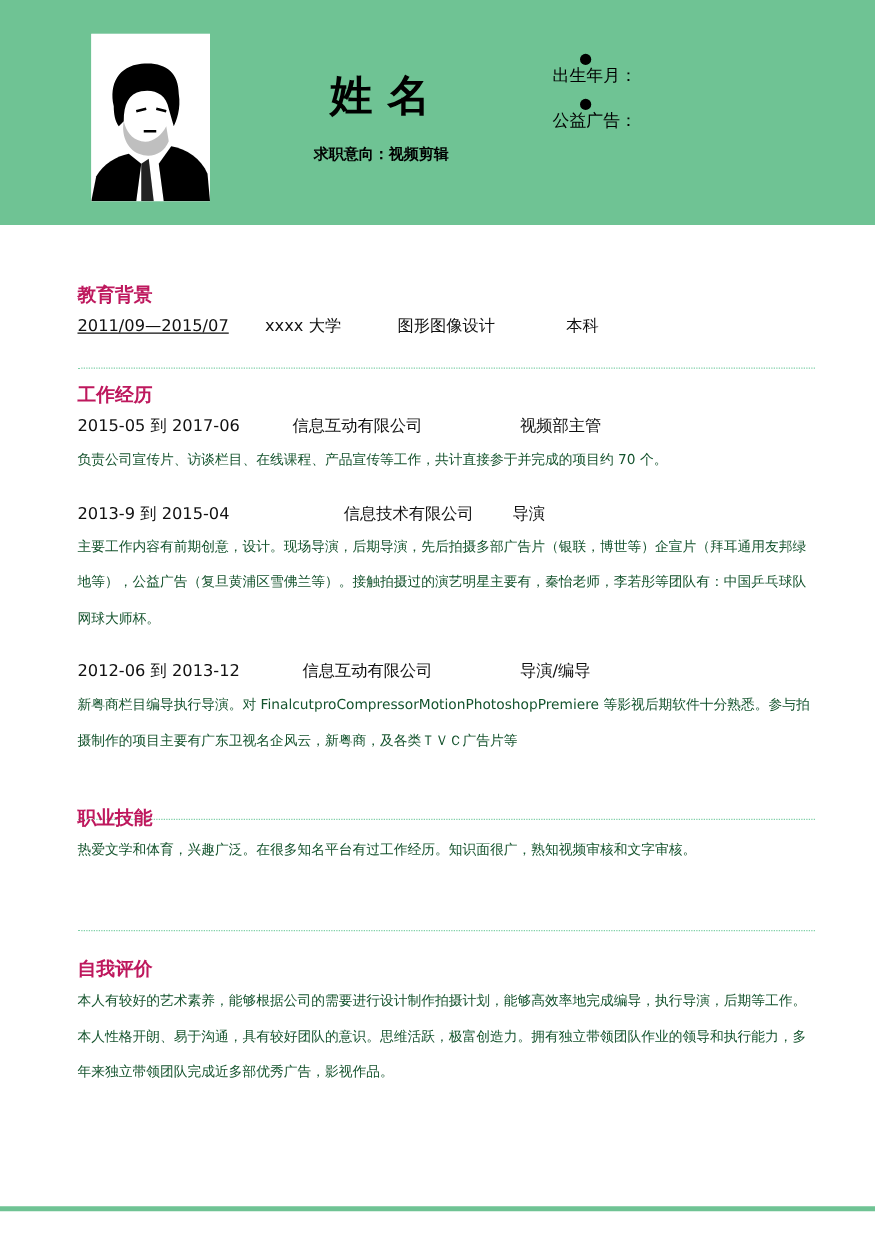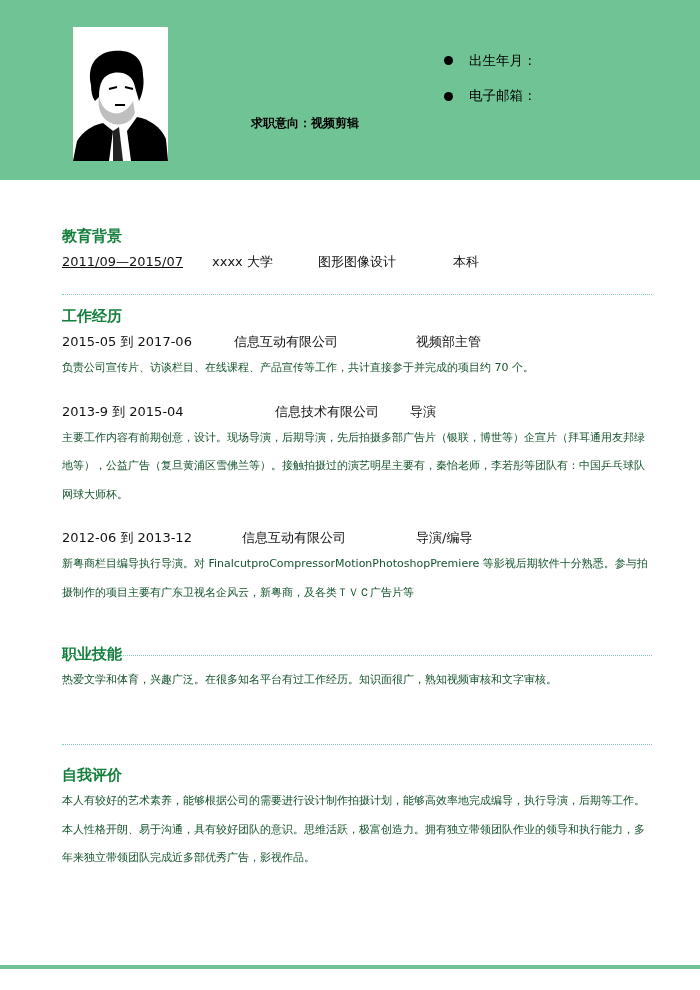--- a/index.html
+++ b/index.html
@@ -21,29 +21,29 @@
     .name {
       position: absolute; left: 230px; top: 56px; width: 160px; text-align: center;
       font-size: 34px; font-weight: bold; letter-spacing: 12px; line-height: 42px;
       color: #000;
     }
     .intent {
       position: absolute; left: 230px; top: 115px; width: 150px; text-align: center;
       font-size: 12px; font-weight: bold; color: #000; line-height: 16px;
     }
     .contact { position: absolute; left: 442px; top: 43px; }
-    .contact-row { position: relative; height: 35.5px; display: flex; align-items: center; }
+    .contact-row { position: relative; height: 35.5px; display: flex; align-items: center; flex-direction: column; }
     .bullet {
       width: 9px; height: 9px; border-radius: 50%; background: #000;
       margin-left: 2px; margin-right: 16px; flex: none;
     }
     .contact-label { font-size: 13.5px; color: #000; }
 
     .section { position: absolute; left: 62px; width: 590px; }
-    .sec-title { font-size: 15px; font-weight: bold; color: #15803d; line-height: 20px; }
+    .sec-title { font-size: 15px; font-weight: bold; color: #be185d; line-height: 20px; }
     .row { font-size: 13px; line-height: 20px; white-space: nowrap; position: relative; height: 20px; }
     .row span { position: absolute; top: 0; }
     .para { font-size: 11px; line-height: 28.5px; color: #14532d; }
     .dots {
       position: absolute; left: 62px; width: 590px; height: 0;
       border-top: 1px dotted #7fd0a8;
     }
     .footer-line {
       position: absolute; left: 0; top: 965px; width: 700px; height: 4px;
       background: #6fc394;
@@ -59,30 +59,31 @@
       <path d="M18 58 C14 40 22 26 40 24 C58 22 70 30 70 48 C72 60 68 70 66 74 L62 60 C60 48 50 44 40 46 C30 48 26 56 26 70 L22 74 C19 70 18 64 18 58 Z" fill="#000"></path>
       <path d="M26 70 C24 80 28 92 38 96 C48 100 58 96 62 86 L60 74 C56 82 48 88 40 86 C32 84 28 78 26 70 Z" fill="#000" opacity="0.25"></path>
       <path d="M36 62 L44 60 M52 60 L60 62" stroke="#000" stroke-width="2"></path>
       <path d="M42 78 L52 78" stroke="#000" stroke-width="2"></path>
       <path d="M0 134 L4 114 C10 104 20 98 30 96 L40 104 L36 134 Z" fill="#000"></path>
       <path d="M95 134 L93 112 C88 100 76 92 64 90 L54 104 L58 134 Z" fill="#000"></path>
       <path d="M40 104 L46 100 L50 134 L40 134 Z" fill="#222"></path>
     </svg>
   </div>
 
+  <div class="name">姓名</div>
   <div class="intent">求职意向：视频剪辑</div>
 
   <div class="contact">
     <div class="contact-row">
       <span class="bullet"></span>
       <span class="contact-label">出生年月：</span>
     </div>
     <div class="contact-row">
       <span class="bullet"></span>
-      <span class="contact-label">电子邮箱：</span>
+      <span class="contact-label">公益广告：</span>
     </div>
   </div>
 </div>
 
 <div class="section" style="top:226px;">
   <div class="sec-title">教育背景</div>
   <div class="row" style="margin-top:6px;">
     <span style="left:0;text-decoration:underline;">2011/09—2015/07</span>
     <span style="left:150px;">xxxx 大学</span>
     <span style="left:256px;">图形图像设计</span>

